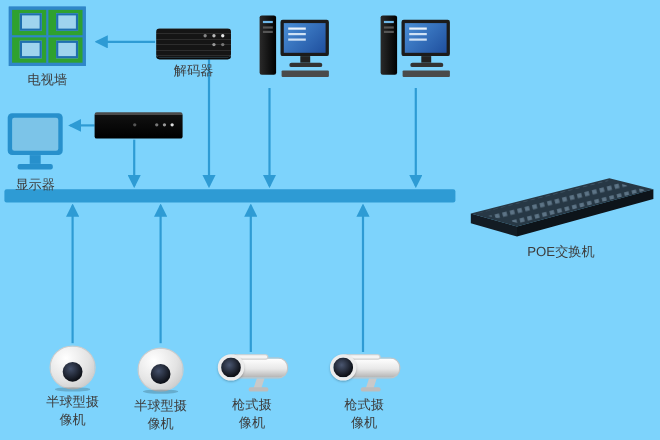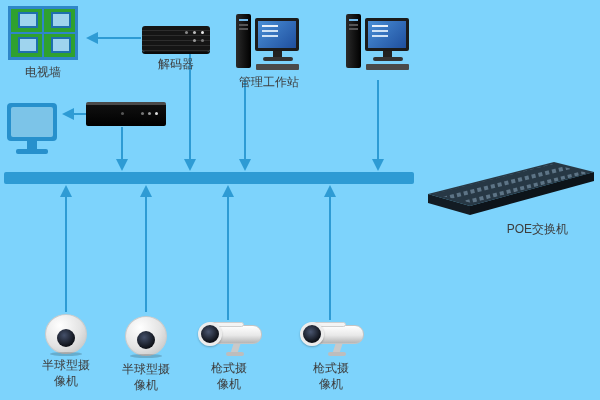--- a/index.html
+++ b/index.html
@@ -178,56 +178,56 @@
 
   <div class="ws" style="left:236px; top:12px;">
     <div class="tower"></div>
     <div class="monitor">
         <div class="screen"></div>
       </div>
     <div class="stand"></div>
     <div class="base"></div>
     <div class="keyboard"></div>
   </div>
-  <div class="label" style="left:226px; top:74px; width:86px;">管理工作站</div>
 
   <div class="ws" style="left:346px; top:12px;">
     <div class="tower"></div>
     <div class="monitor">
         <div class="screen"></div>
       </div>
     <div class="stand"></div>
     <div class="base"></div>
     <div class="keyboard"></div>
   </div>
 
   <div class="display">
     <div class="frame">
         <div class="scr"></div>
       </div>
     <div class="stand"></div>
     <div class="base"></div>
   </div>
+  <div class="label" style="left:2px; top:160px; width:60px;">显示器</div>
 
   <div class="nvr"></div>
 
   <div class="poe">
     <svg width="172" height="66" viewBox="0 0 172 66">
       <defs>
         <pattern id="ports" width="7" height="9" patternUnits="userSpaceOnUse" patternTransform="rotate(-14)">
           <rect x="1" y="1" width="4" height="4" fill="#5d7486"></rect>
         </pattern>
       </defs>
       <polygon points="4,40 130,8 170,18 46,52" fill="#273845"></polygon>
       <polygon points="10,40 128,10 164,19 48,49" fill="url(#ports)"></polygon>
       <polygon points="46,52 170,18 170,27 46,61" fill="#0d141a"></polygon>
       <polygon points="4,40 46,52 46,61 4,49" fill="#131c24"></polygon>
     </svg>
   </div>
-  <div class="label" style="left:452px; top:221px; width:116px;text-align:right;">POE交换机</div>
+  <div class="label" style="left:452px; top:221px; width:116px;">POE交换机</div>
 
   <div class="dome" style="left:44px; top:314px;">
     <div class="ball"></div>
     <div class="lens"></div>
     <div class="shadow"></div>
   </div>
   <div class="label" style="left:42px; top:357px; width:48px;">半球型摄像机</div>
 
   <div class="dome" style="left:124px; top:316px;">
     <div class="ball"></div>

